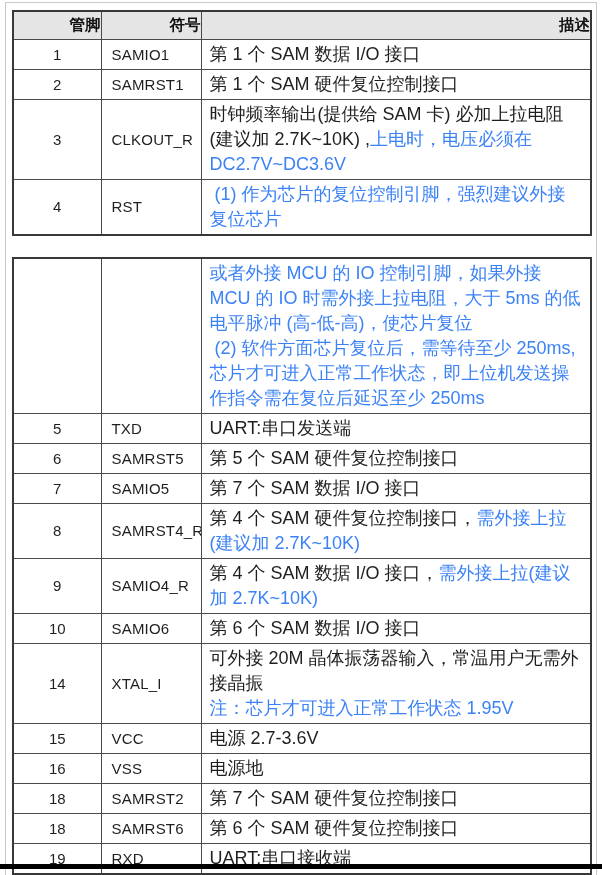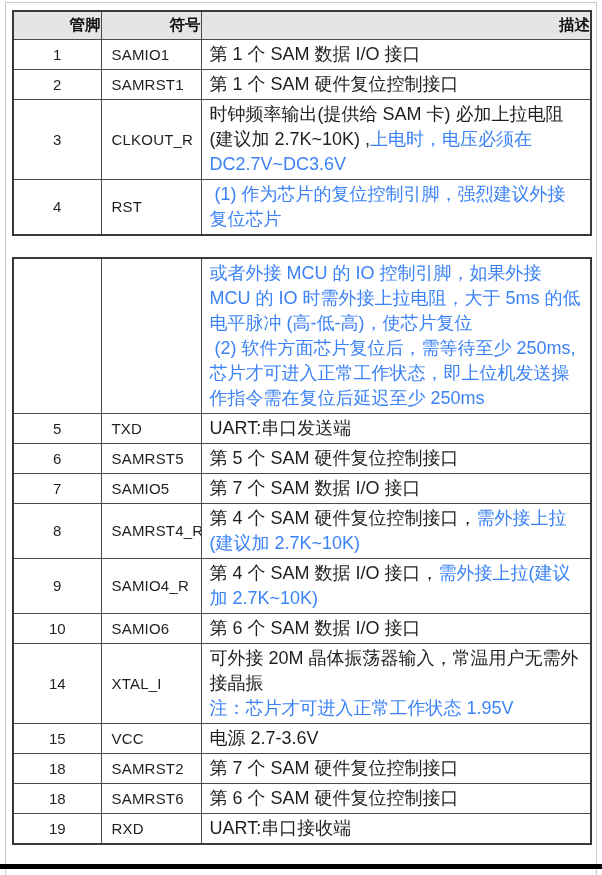--- a/index.html
+++ b/index.html
@@ -155,20 +155,25 @@
           <td class="pin-cell">14</td>
           <td class="sym-cell">XTAL_I</td>
           <td class="desc-cell"><span class="black-text">可外接 20M 晶体振荡器输入，常温用户无需外接晶振</span><br><span class="red-text">注：芯片才可进入正常工作状态 1.95V</span></td>
         </tr>
         <tr style="height: 28px;">
           <td class="pin-cell">15</td>
           <td class="sym-cell">VCC</td>
           <td class="desc-cell"><span class="black-text">电源 2.7-3.6V</span></td>
         </tr>
         <tr style="height: 28px;">
+          <td class="pin-cell">16</td>
+          <td class="sym-cell">VSS</td>
+          <td class="desc-cell"><span class="black-text">电源地</span></td>
+        </tr>
+        <tr style="height: 28px;">
           <td class="pin-cell">18</td>
           <td class="sym-cell">SAMRST2</td>
           <td class="desc-cell"><span class="black-text">第 7 个 SAM 硬件复位控制接口</span></td>
         </tr>
         <tr style="height: 28px;">
           <td class="pin-cell">18</td>
           <td class="sym-cell">SAMRST6</td>
           <td class="desc-cell"><span class="black-text">第 6 个 SAM 硬件复位控制接口</span></td>
         </tr>
         <tr style="height: 28px;">

